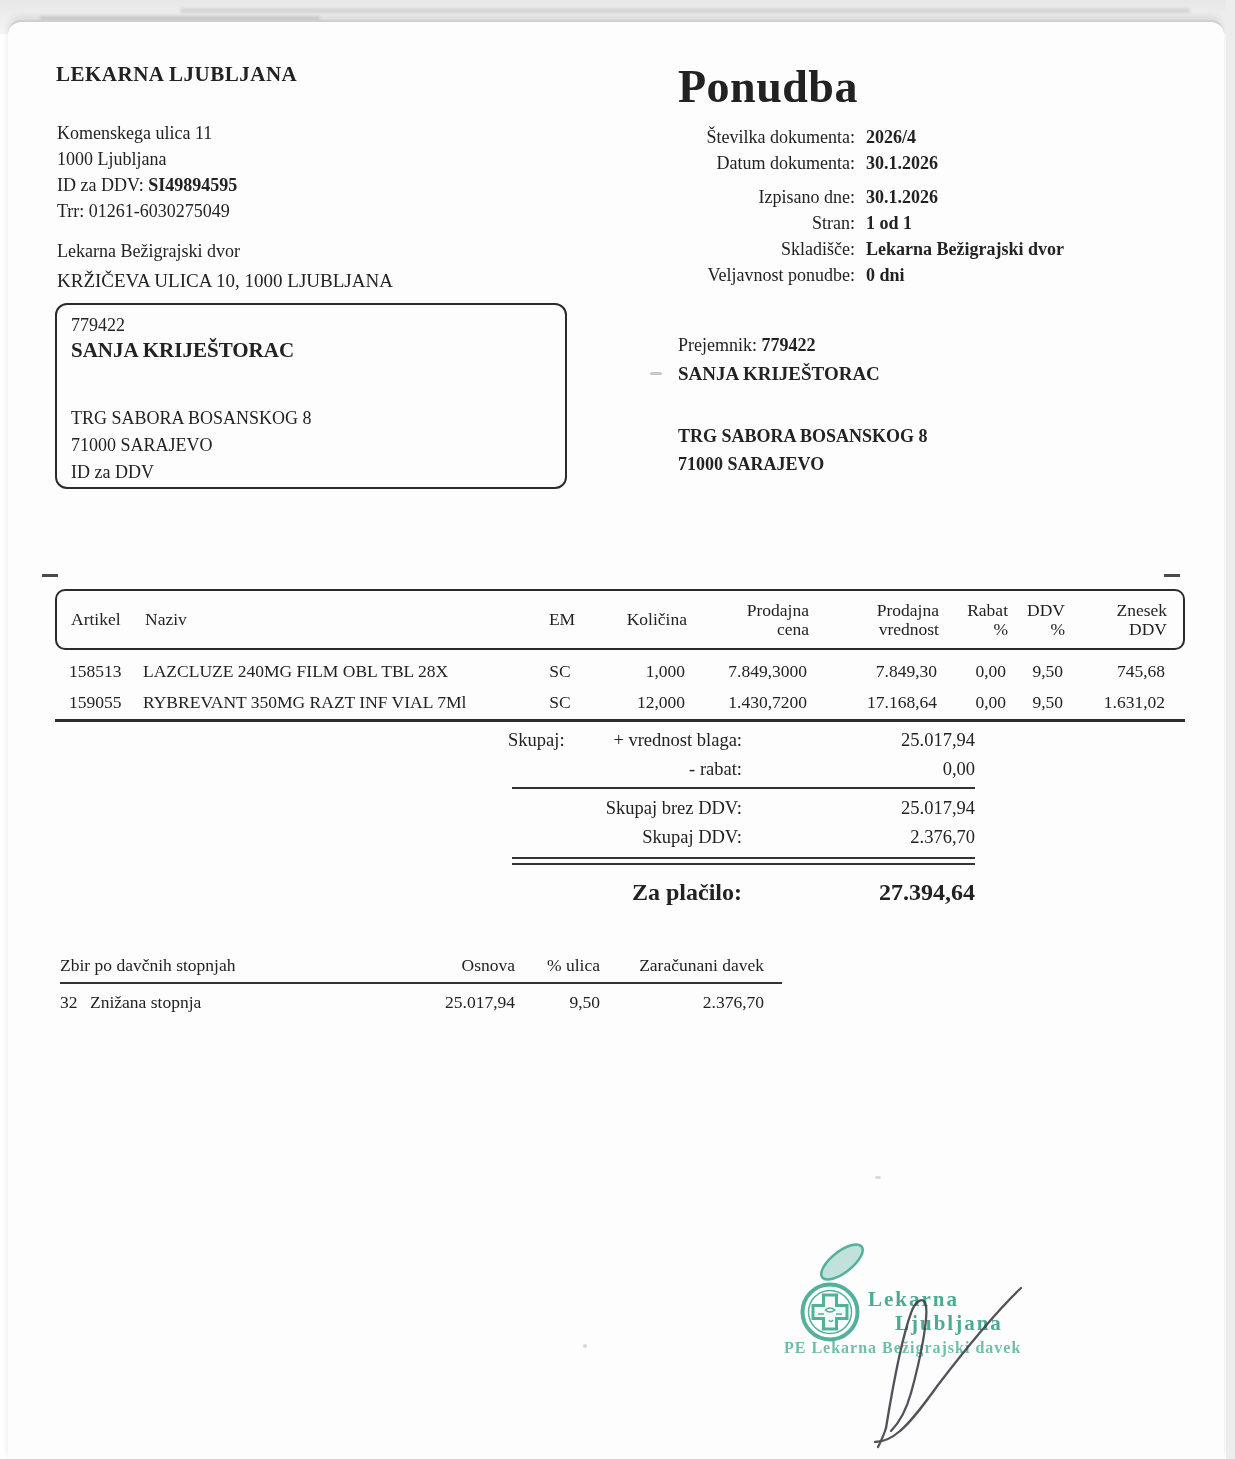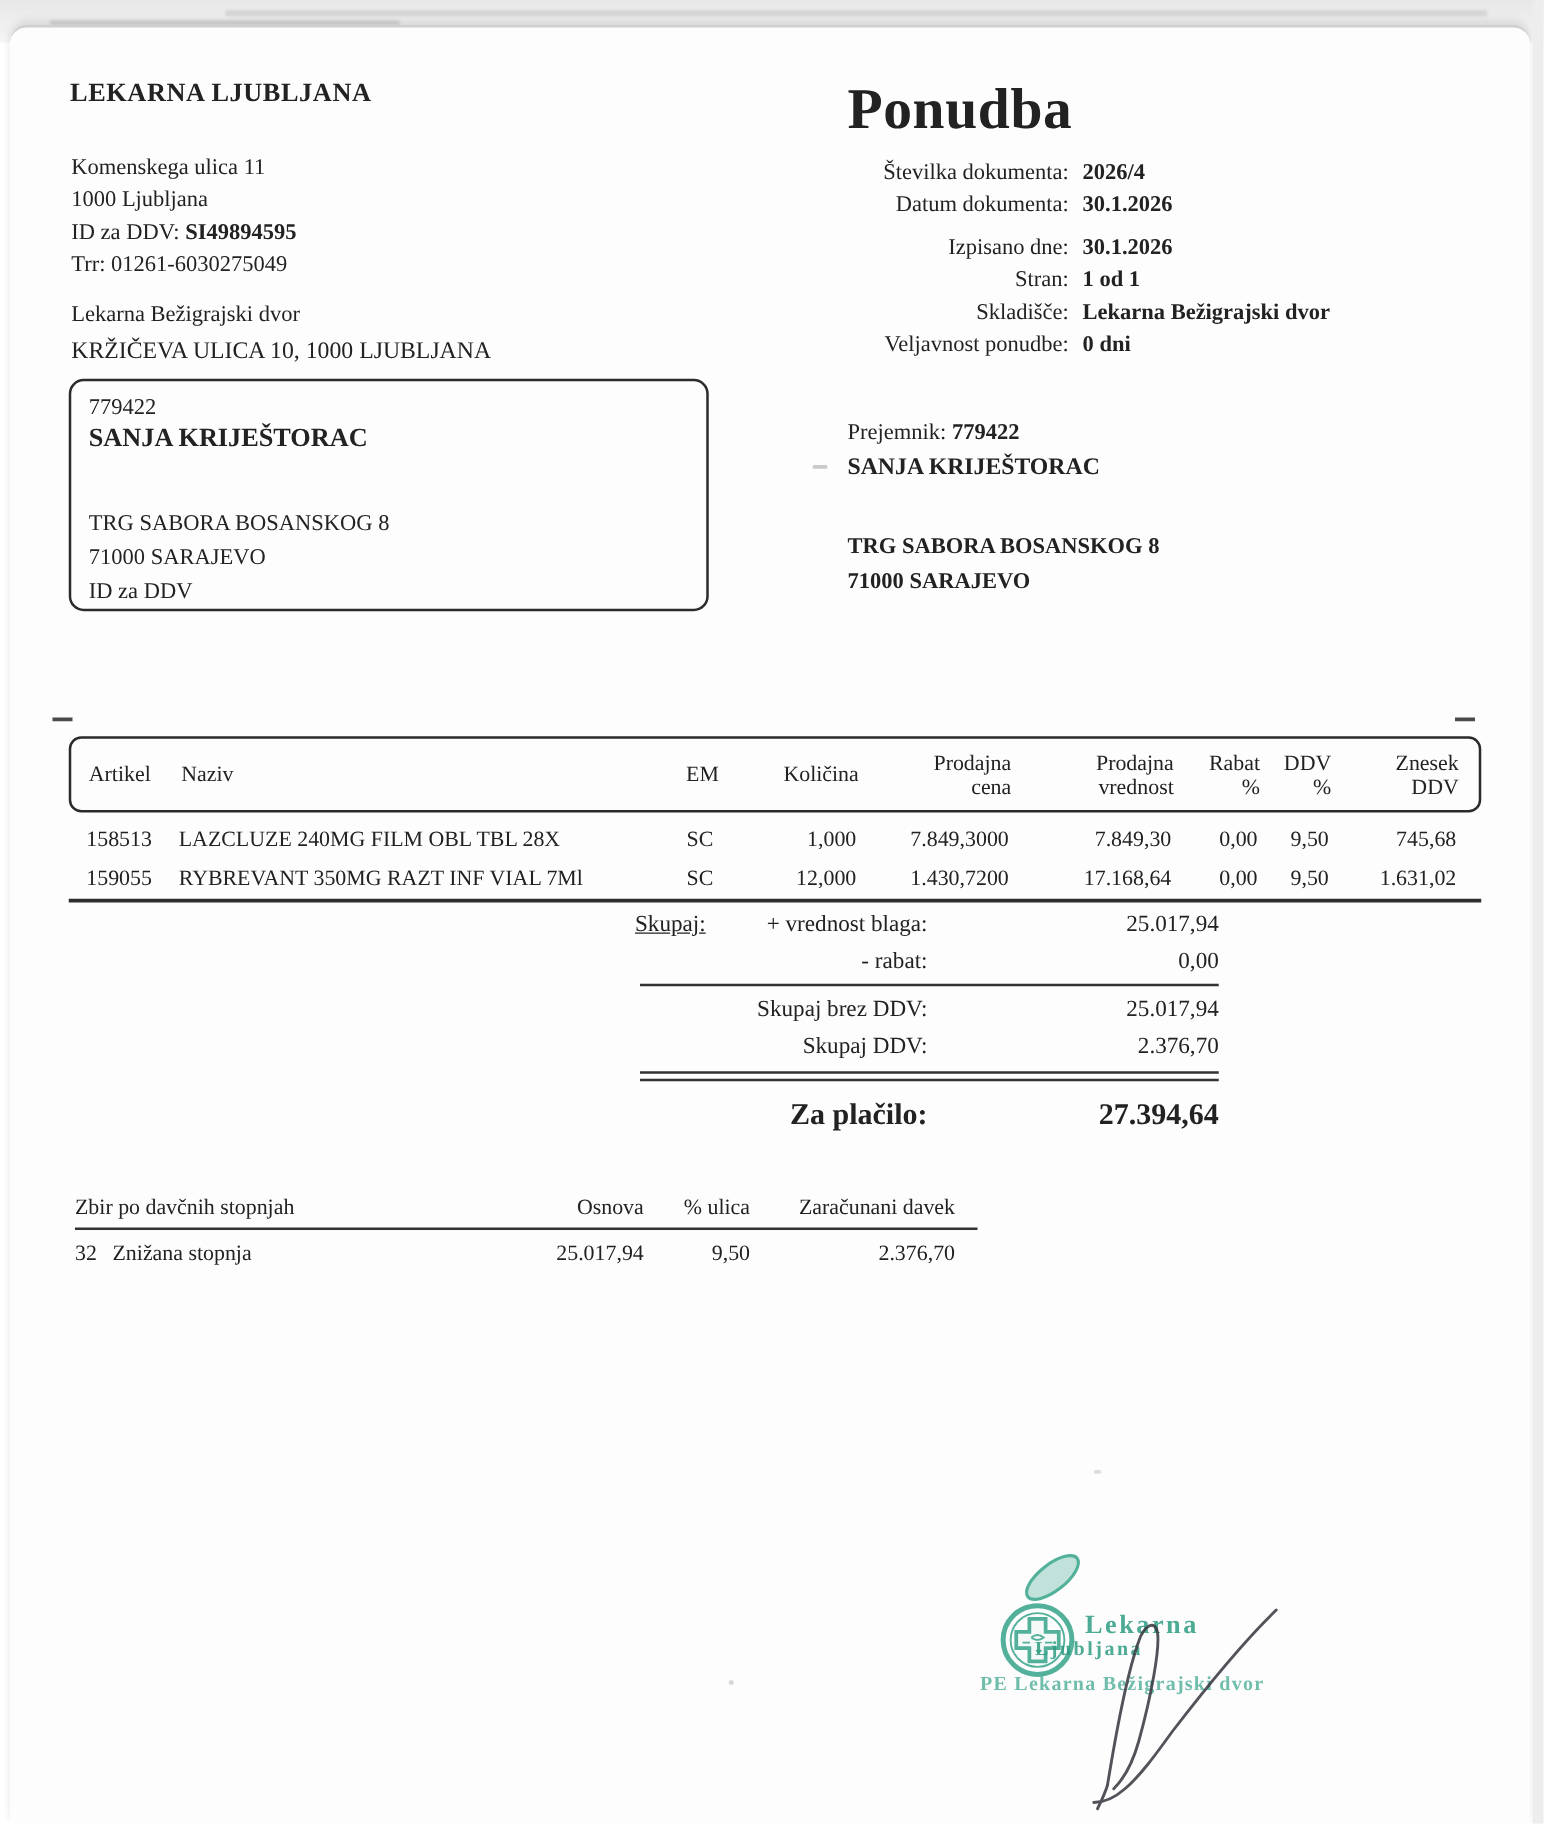--- a/index.html
+++ b/index.html
@@ -61,39 +61,39 @@
   .c9 { padding-right:20px; }
   .irow { left:55px; width:1130px; height:31px; font-size:17.5px; }
   .irow .igrid { align-items:center; height:31px; }
   .row1 { top:656px; } .row2 { top:687px; }
   .tbl-bottom-rule { left:55px; top:719px; width:1130px; height:3px; background:#2e2e2e; }
 
   
   .totals { left:500px; top:726px; width:475px; font-size:18.5px; }
   .t-row { display:flex; height:29px; line-height:29px; }
   .t-label { width:242px; display:flex; justify-content:flex-end; }
-  .t-label .pfx { margin-right:auto; padding-left:8px;text-decoration:underline; }
+  .t-label .pfx { margin-right:auto; padding-left:8px; }
   .t-value { flex:1; text-align:right; }
   .t-rule { margin:3px 0 5px 12px; width:463px; border-top:2px solid #333; }
   .t-dblrule { margin:5px 0 0 12px; width:463px; height:8px; border-top:2px solid #333; border-bottom:2px solid #333; }
   .t-pay { display:flex; margin-top:10px; height:34px; line-height:34px; font-size:24px; font-weight:bold; }
 
   
   .tax { left:60px; top:952px; width:722px; font-size:17.5px; }
   .tax-grid { display:grid; grid-template-columns:320px 135px 85px 182px; }
   .x1 { text-align:left;font-family:Liberation Serif, serif; } .x2,.x3 { text-align:right; } .x4 { text-align:right; padding-right:18px; }
   .tax-head { line-height:26px; }
   .tax-rule { margin-top:4px; border-top:2px solid #333; width:722px; }
   .tax-row { margin-top:6px; line-height:24px; }
   .tax-name-code { display:inline-block; width:30px; }
 
   
   .stamp-text { color:#2f9c82; font-weight:bold; letter-spacing:2px; opacity:.85; }
   .stamp-l1 { left:868px; top:1287px; font-size:21px; }
-  .stamp-l2 { left:828px; top:1311px; font-size:16px; }
+  .stamp-l2 { left:895px; top:1311px; font-size:21px; }
   .stamp-l3 { left:784px; top:1339px; font-size:16px; letter-spacing:1px; opacity:.7; color:#35a38a; font-weight:bold; }
   svg { position:absolute; overflow:visible; }
 </style>
 </head>
 <body>
 
 <div class="scan-band"></div>
 <div class="scan-line" style="left:180px; top:8px; width:1010px; height:5px;"></div>
 <div class="scan-line" style="left:40px; top:16px; width:280px; height:4px;"></div>
 <div class="page"></div>
@@ -285,21 +285,21 @@
     <ellipse cx="77" cy="30" rx="25" ry="10.5" transform="rotate(-38 77 30)" fill="#35a38a" fill-opacity="0.35" stroke-width="2.5"></ellipse>
     <circle cx="65" cy="80" r="27.5" stroke-width="4"></circle>
     <circle cx="65" cy="80" r="21.5" stroke-width="1.5"></circle>
     <path d="M 58.5,63 h13 v10.5 h10.5 v13 h-10.5 v10.5 h-13 v-10.5 h-10.5 v-13 h10.5 Z" stroke-width="3" fill="#f4faf8"></path>
     <path d="M 60,78 q 5,-4 10,0 q -5,4 -10,0" stroke-width="1.4"></path>
     <path d="M 53,82 h6 M 71,82 h6 M 64,88 q 2,3 4,0" stroke-width="1.4"></path>
   </g>
 </svg>
 <div class="abs stamp-text stamp-l1">Lekarna</div>
 <div class="abs stamp-text stamp-l2">Ljubljana</div>
-<div class="abs stamp-l3">PE Lekarna Bežigrajski dvor</div>
+<div class="abs stamp-l3">PE Lekarna Bežigrajski davek</div>
 
 <svg style="left:840px; top:1225px;" width="220" height="235" viewBox="0 0 220 235">
   <g stroke="#3b3b44" stroke-width="2.3" fill="none" stroke-linecap="round" opacity="0.88">
     <path d="M 46,203 C 53,160 63,110 71,88 C 75,76 84,70 86,81 C 88,94 81,132 71,168 C 66,186 58,199 51,206"></path>
     <path d="M 181,63 C 155,88 121,130 98,160 C 85,178 72,196 60,206 C 52,213 44,217 35,217"></path>
     <path d="M 46,203 C 44,210 41,216 38,222"></path>
   </g>
 </svg>
 
 </body></html>

